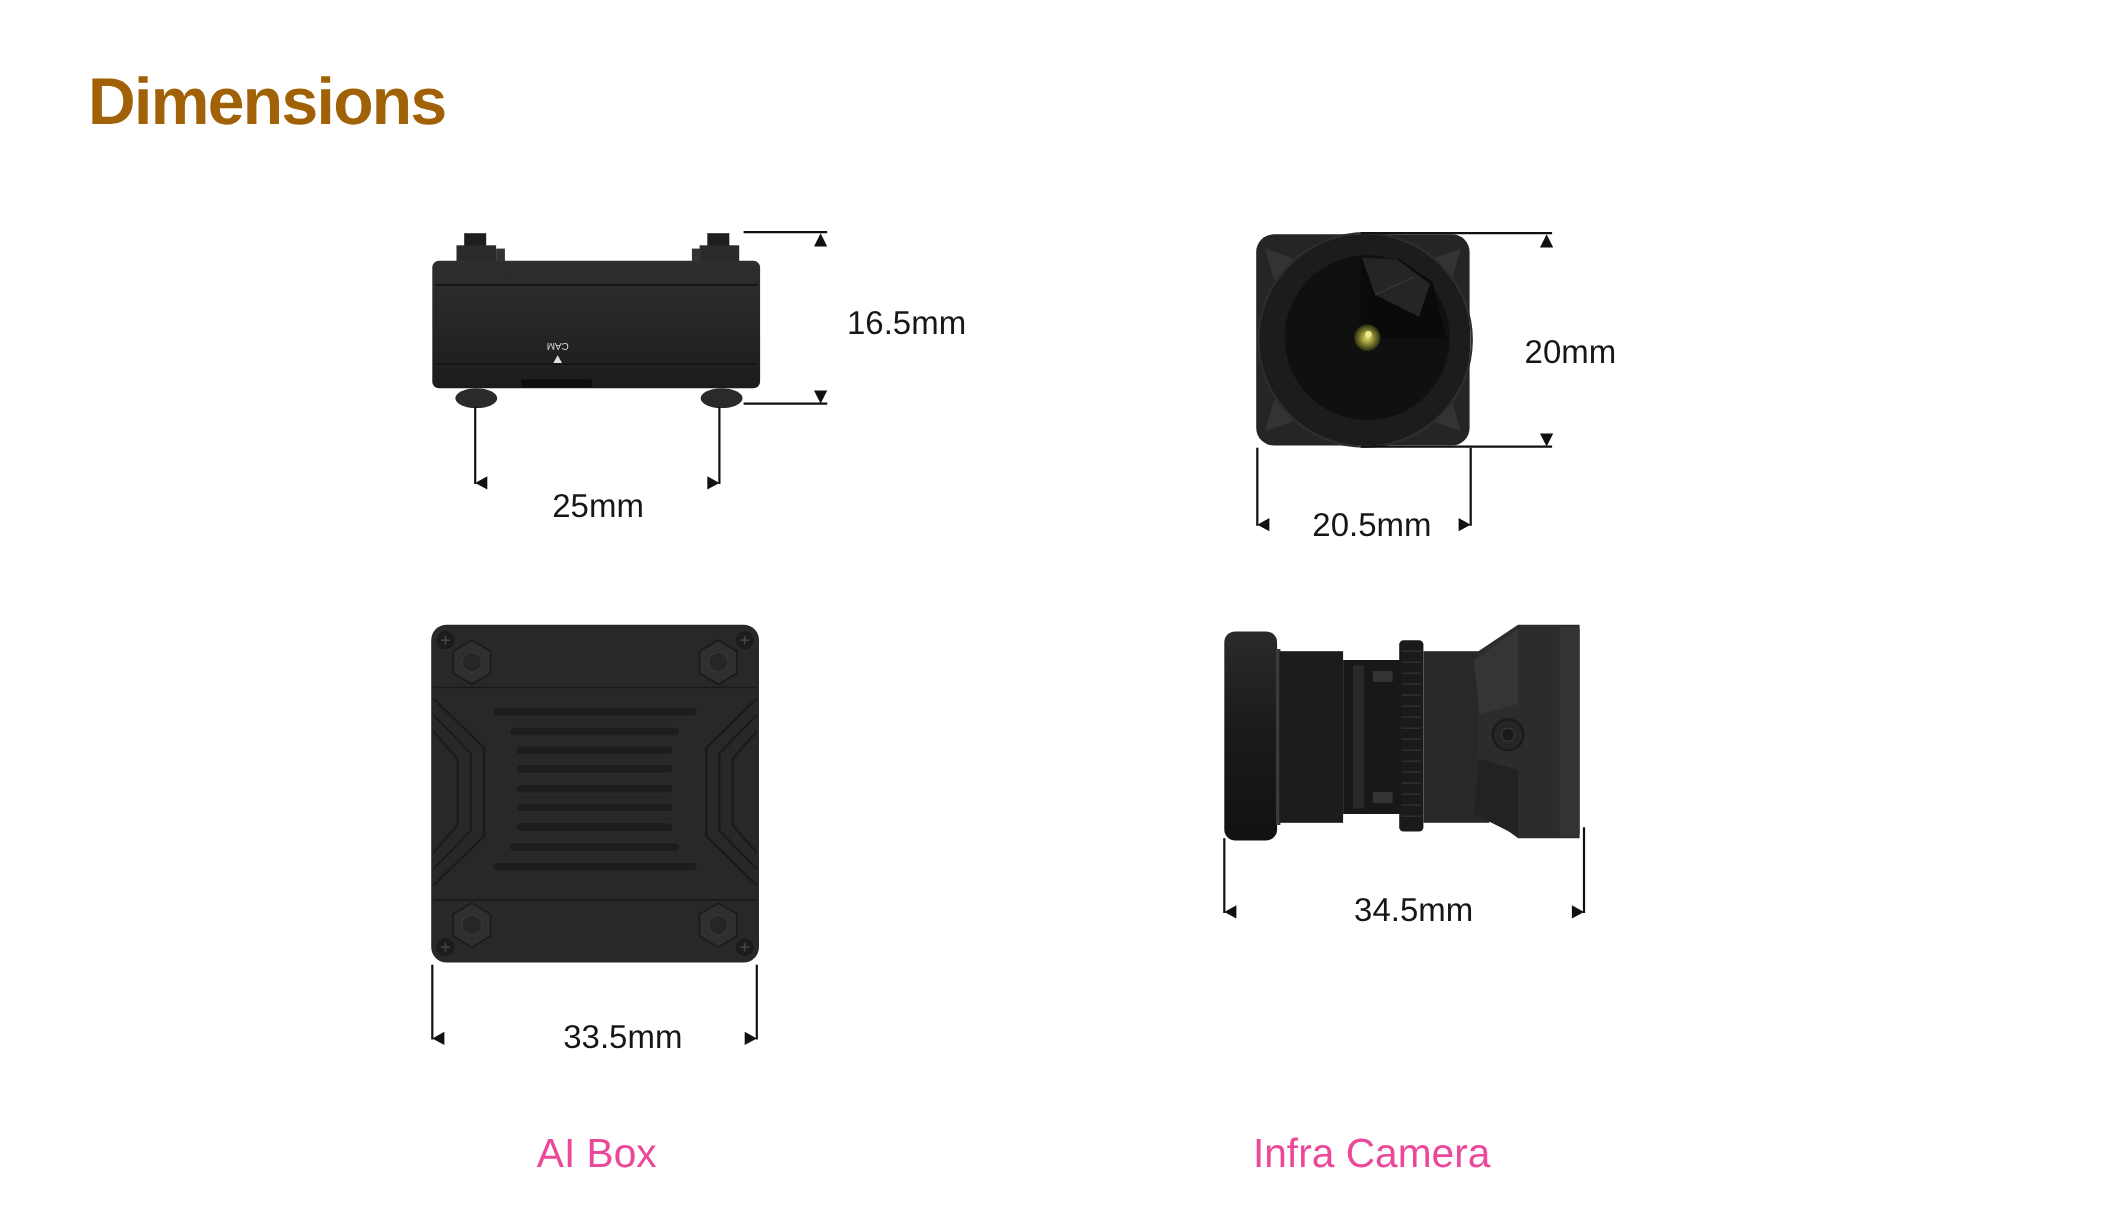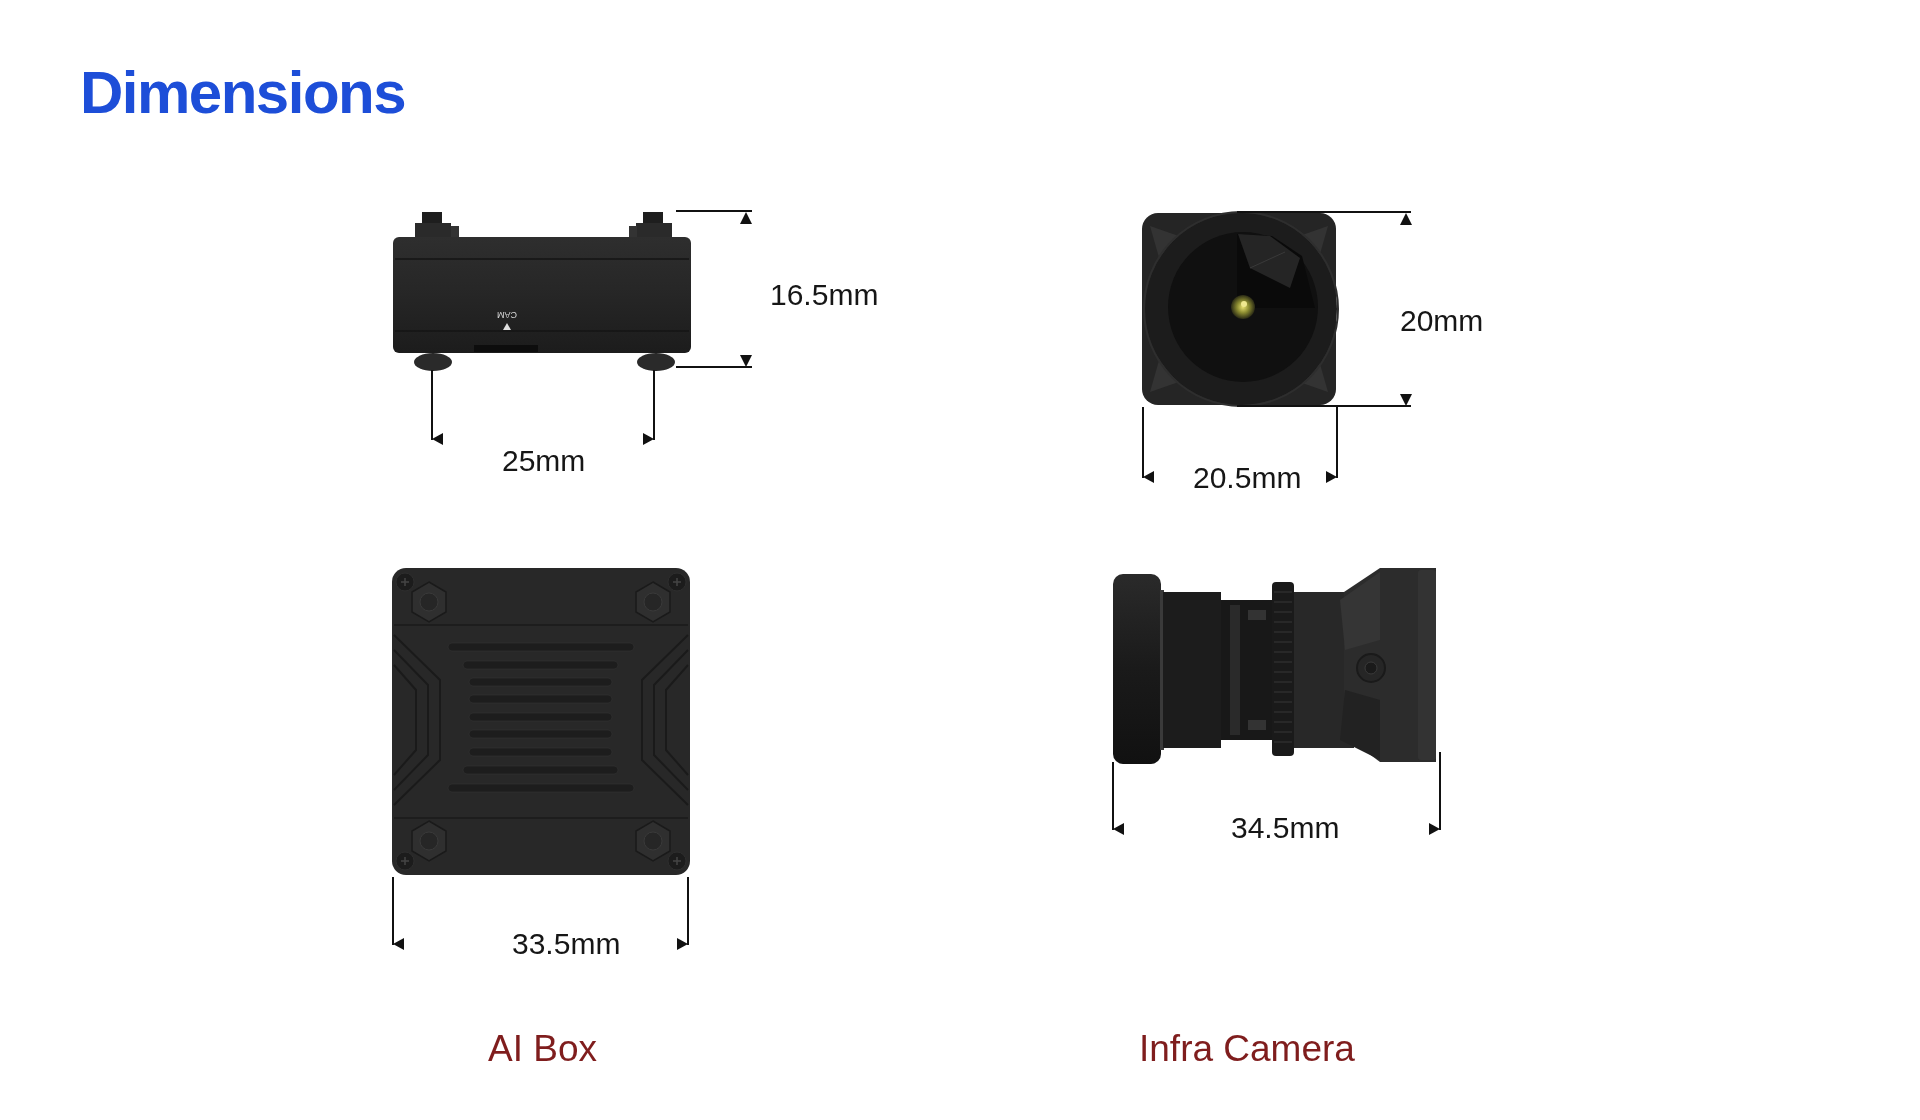--- a/index.html
+++ b/index.html
@@ -1,21 +1,21 @@
 <!DOCTYPE html>
 <html><head>
 <meta charset="utf-8">
 <style>
   html, body { margin:0; padding:0; background:#ffffff; }
   body { width:1920px; height:1120px; position:relative; overflow:hidden;
          font-family:"Liberation Sans", sans-serif; color:#111111; }
   .abs { position:absolute; }
-  .title { left:80px; top:58px; font-size:60px; font-weight:bold; letter-spacing:-1.5px; color:#1d4ed8; }
+  .title { left:80px; top:58px; font-size:60px; font-weight:bold; letter-spacing:-1.5px; color:#a16207; }
   .dim-label { font-size:30px; color:#161616; white-space:nowrap; line-height:1; }
-  .caption { font-size:37px; color:#7f1d1d; white-space:nowrap; line-height:1; top:1030px; }
+  .caption { font-size:37px; color:#ec4899; white-space:nowrap; line-height:1; top:1030px; }
   svg { position:absolute; left:0; top:0; }
 </style>
 </head>
 <body>
 
 <div class="abs title">Dimensions</div>
 
 <svg width="1920" height="1120" viewBox="0 0 1920 1120">
   <defs>
     <linearGradient id="bodyGrad" x1="0" y1="0" x2="0" y2="1">
@@ -202,19 +202,19 @@
   <g stroke="#111" stroke-width="2" fill="#111">
     <line x1="1113" y1="762" x2="1113" y2="830"></line>
     <line x1="1440" y1="752" x2="1440" y2="830"></line>
     <polygon points="1114,823 1114,835 1125,829" stroke="none" transform="rotate(180 1119 829)"></polygon>
     <polygon points="1429,823 1429,835 1440,829" stroke="none"></polygon>
   </g>
 </svg>
 
 <div class="abs dim-label" style="left:770px; top:280px;text-align:right;">16.5mm</div>
 <div class="abs dim-label" style="left:502px; top:446px;">25mm</div>
-<div class="abs dim-label" style="left:1386px; top:306px;margin-left:14px;">20mm</div>
+<div class="abs dim-label" style="left:1386px; top:306px;">20mm</div>
 <div class="abs dim-label" style="left:1193px; top:463px;">20.5mm</div>
 <div class="abs dim-label" style="left:487px; top:929px;margin-left:25px;">33.5mm</div>
 <div class="abs dim-label" style="left:1231px; top:813px;text-align:right;">34.5mm</div>
 
 <div class="abs caption" style="left:488px;">AI Box</div>
 <div class="abs caption" style="left:1139px;">Infra Camera</div>
 
 </body></html>

